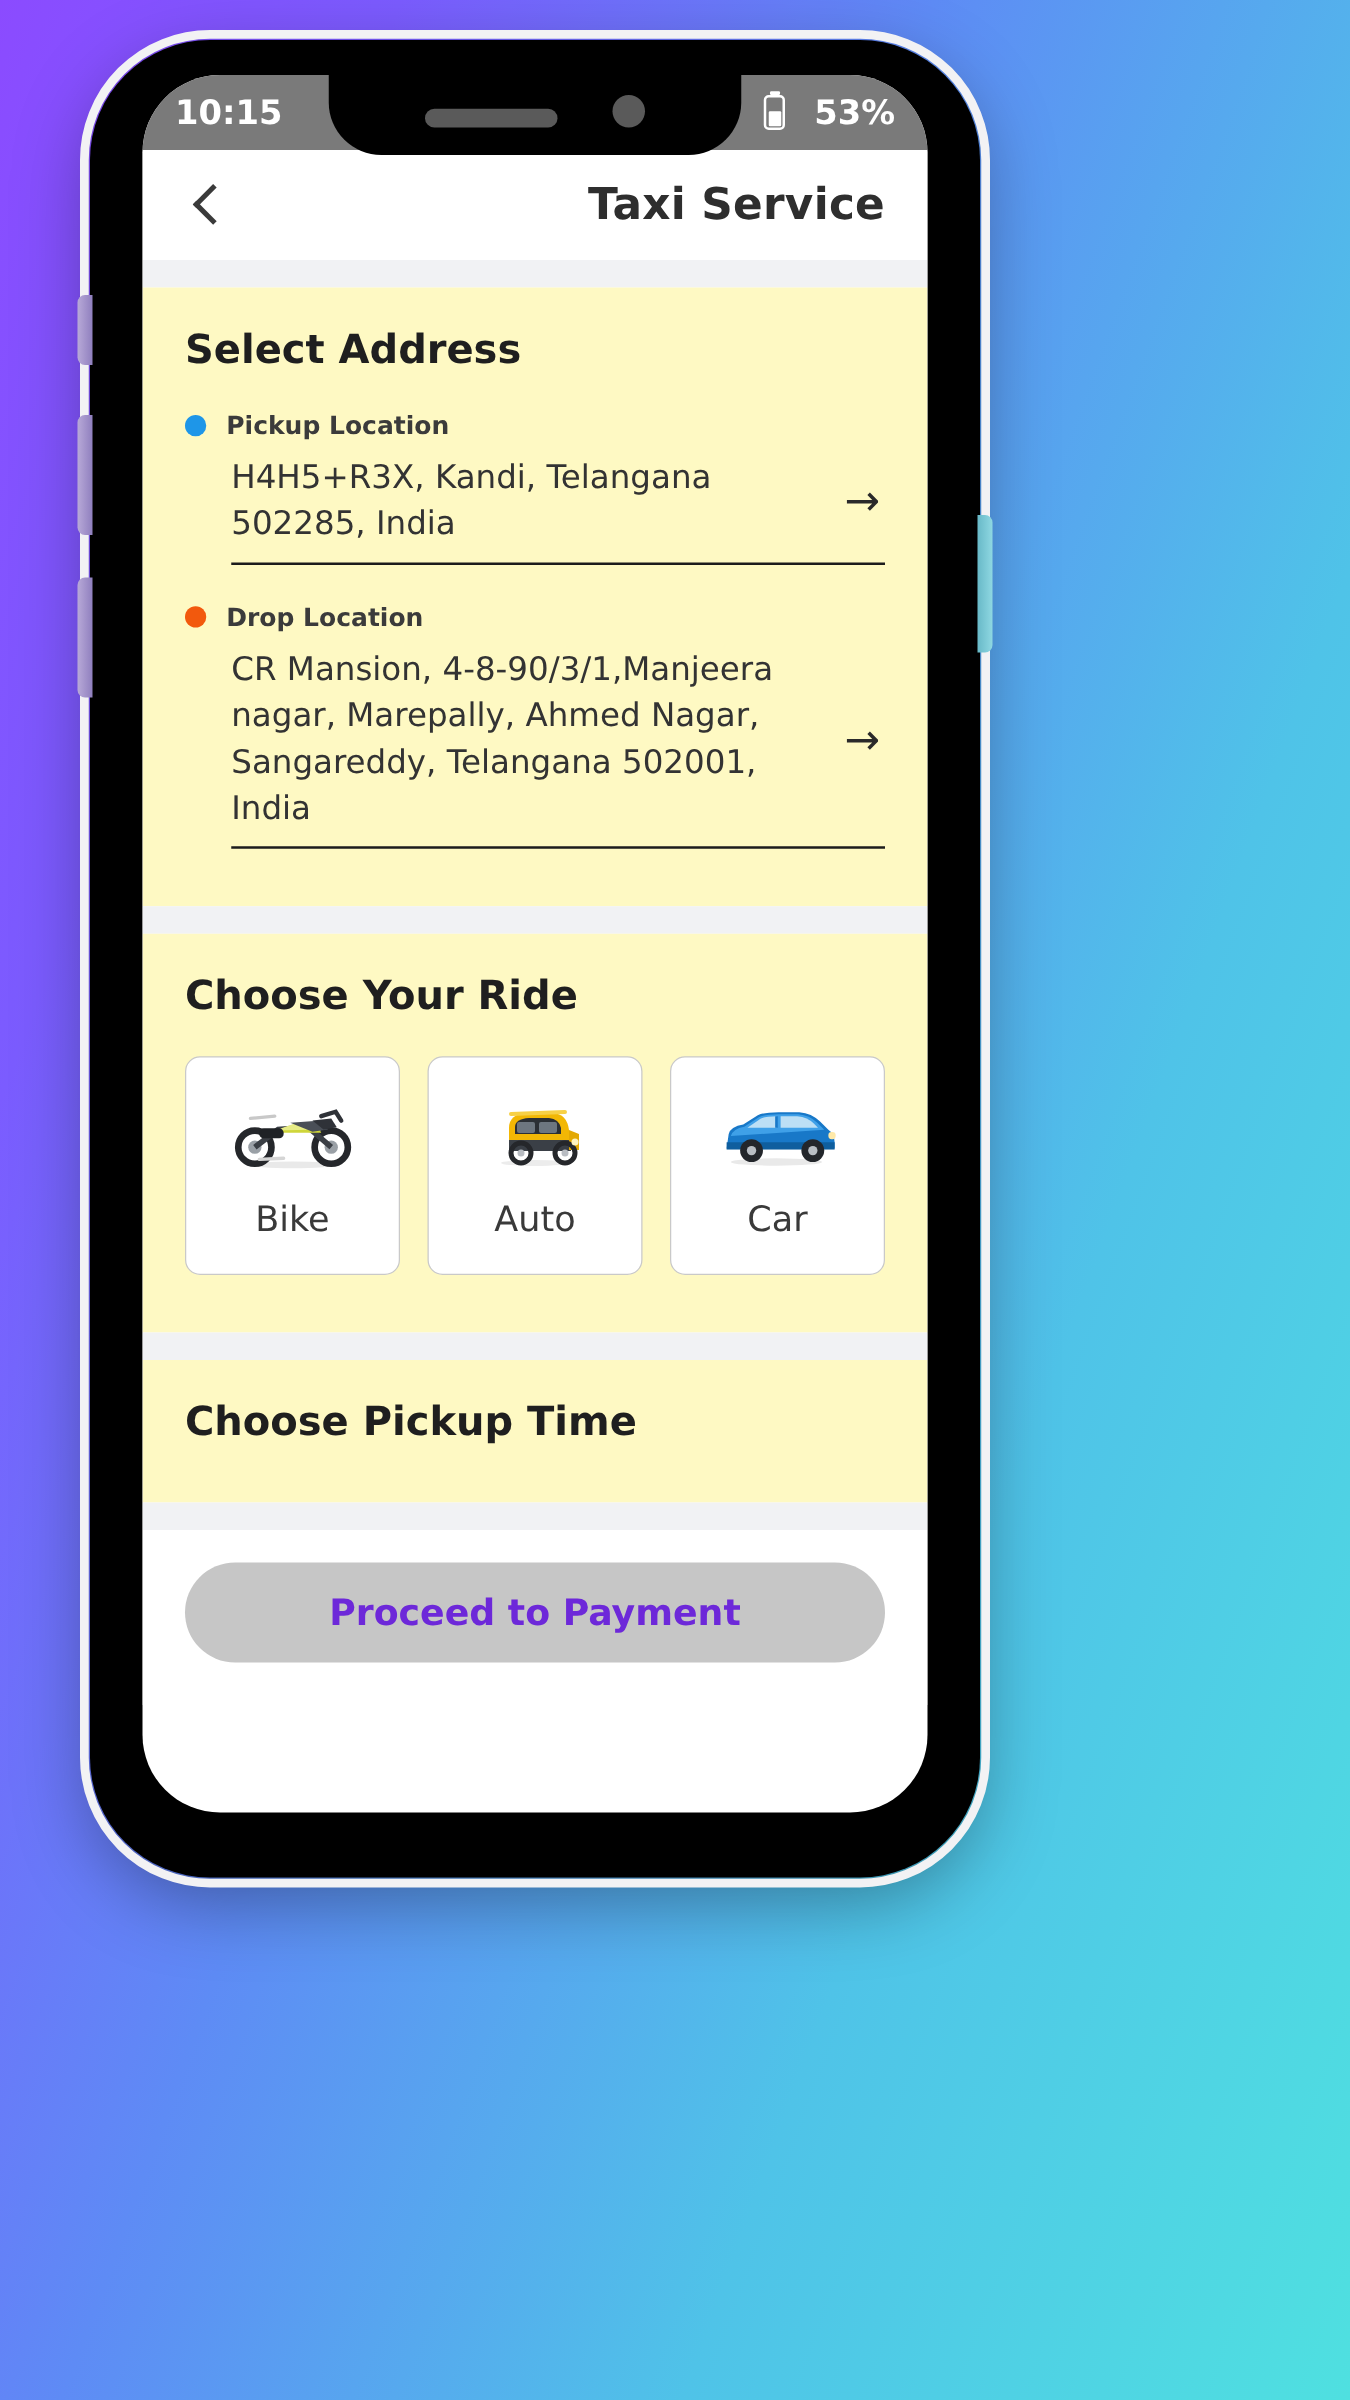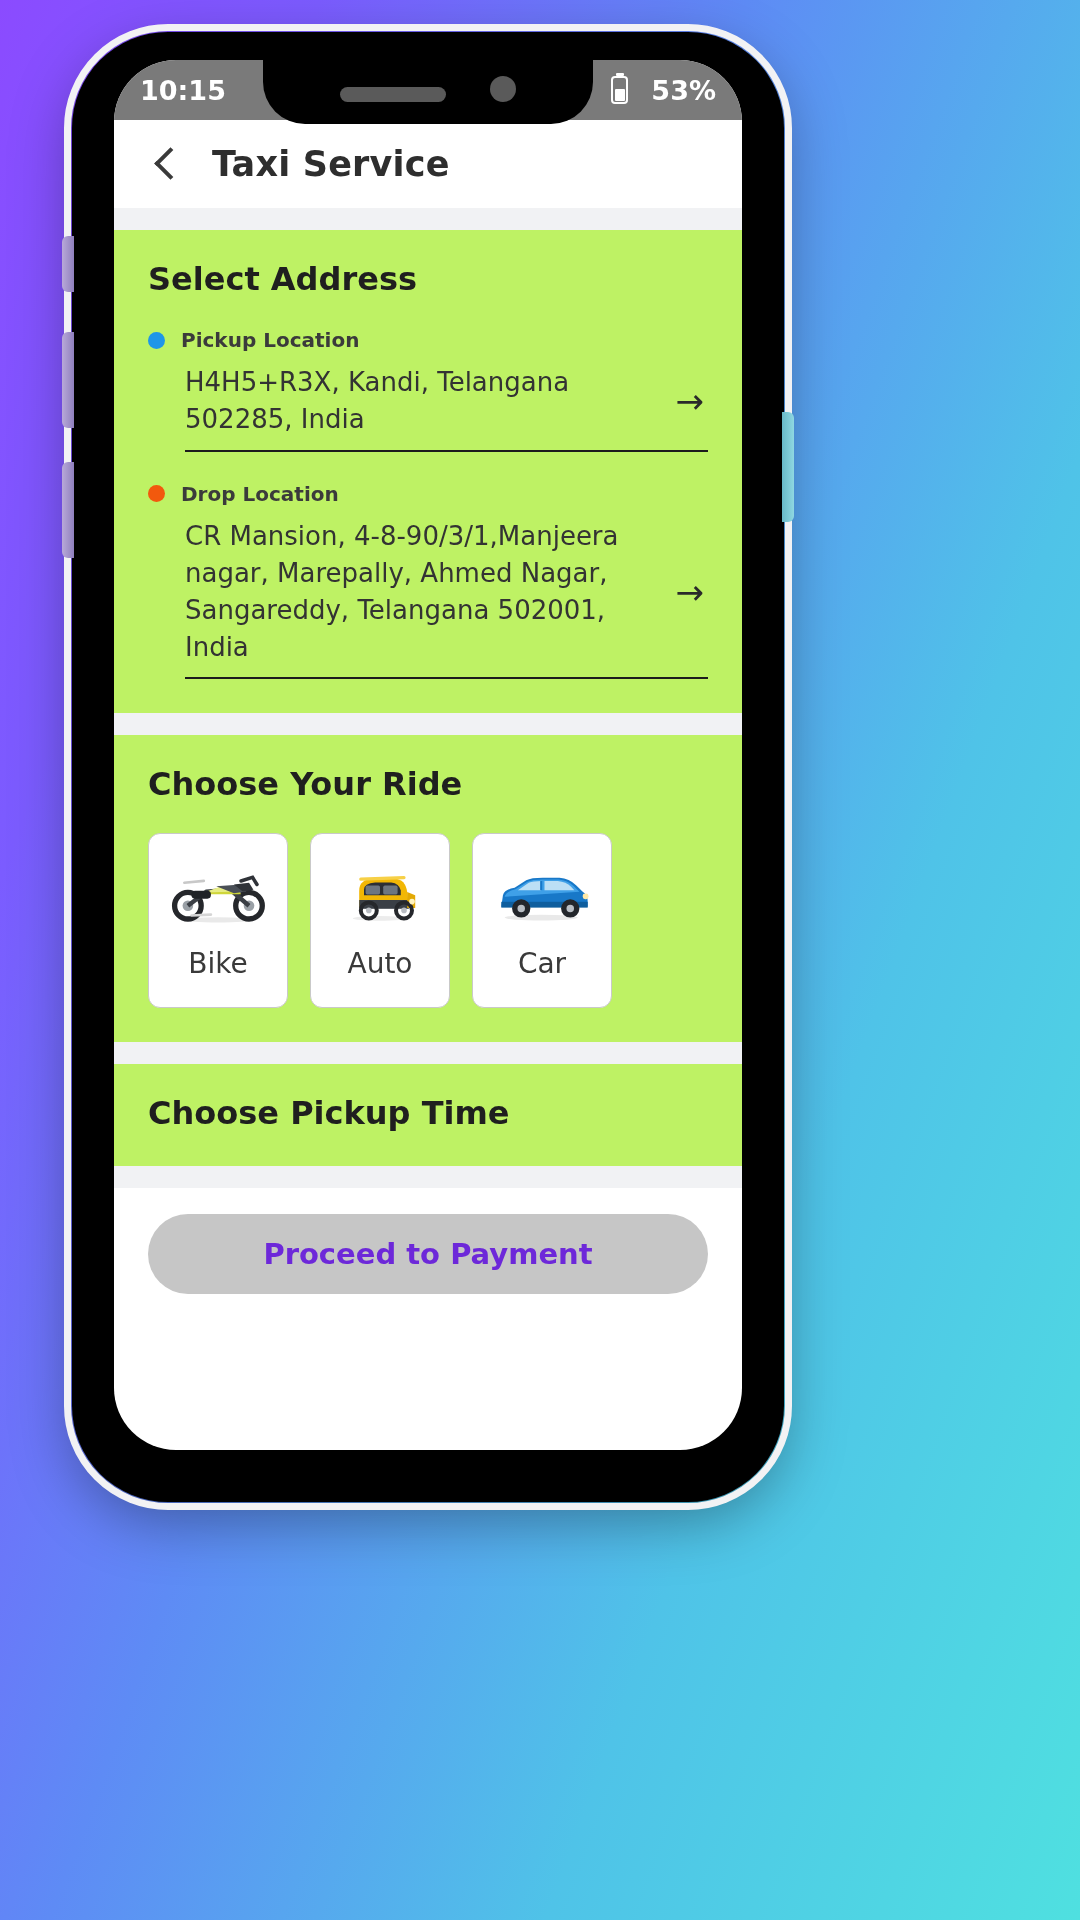--- a/index.html
+++ b/index.html
@@ -62,53 +62,53 @@
   }
   .battery::before{
     content:""; position:absolute; top:-5px; left:50%; transform:translateX(-50%);
     width:8px; height:3px; background:#fff; border-radius:1px;
   }
   .battery i{ display:block; width:100%; height:53%; background:#fff; border-radius:1px; }
 
   
   .appbar{
     height:88px; background:#fff; display:flex; align-items:center;
-    gap:30px; padding:0 34px;
+    gap:30px; padding:0 34px;justify-content:space-between;
   }
   .back-chevron{ width:34px; height:34px; position:relative; cursor:pointer; }
   .back-chevron::before{
     content:""; position:absolute; left:11px; top:5px;
     width:19px; height:19px; border-left:4px solid #3a3a3a; border-bottom:4px solid #3a3a3a;
     transform:rotate(45deg);
   }
   .appbar-title{ font-size:35px; font-weight:700; color:#2e2e2e; letter-spacing:.2px; }
 
   .gap{ height:22px; background:#f1f2f4; }
 
-  .card{ background:#bef264; padding:30px 34px 34px; }
+  .card{ background:#fef9c3; padding:30px 34px 46px; }
   .card-title{ font-size:32px; font-weight:700; color:#1f1f1f; }
 
   
   .addr-block{ margin-top:30px; }
   .addr-label-row{ display:flex; align-items:center; gap:16px; }
   .dot{ width:17px; height:17px; border-radius:50%; flex:none; }
   .dot-pickup{ background:#1e96e8; }
   .dot-drop{ background:#f2590d; }
   .addr-label{ font-size:20px; font-weight:700; color:#3b3b3b;text-align:center; }
   .addr-row{
     display:flex; align-items:center; gap:18px;
     margin:12px 0 0 37px; border-bottom:2px solid #1c1c1c; padding-bottom:12px;
   }
   .addr-text{ flex:1; font-size:26px; line-height:1.42; color:#333; }
   .arrow{ flex:none; font-size:34px; color:#2a2a2a; line-height:1; padding-right:4px; cursor:pointer; }
 
   
   .ride-scroll{ display:flex; gap:22px; margin-top:30px; }
   .ride-card{
-    flex:none; width:140px; height:175px; border:1.5px solid #c9c9c9; border-radius:12px;
+    flex:none; width:172px; height:175px; border:1.5px solid #c9c9c9; border-radius:12px;
     background:#fff; display:flex; flex-direction:column; align-items:center;
     justify-content:center; gap:16px; cursor:pointer;text-align:center;
   }
   .ride-art{ width:108px; height:70px; display:flex; align-items:center; justify-content:center; }
   .ride-name{ font-size:28px; color:#3a3a3a; }
 
   
   .time-row{ display:flex; align-items:center; gap:26px; margin-top:34px; }
   .radio{
     width:40px; height:40px; border-radius:50%; border:2.5px solid #bdbdbd;

